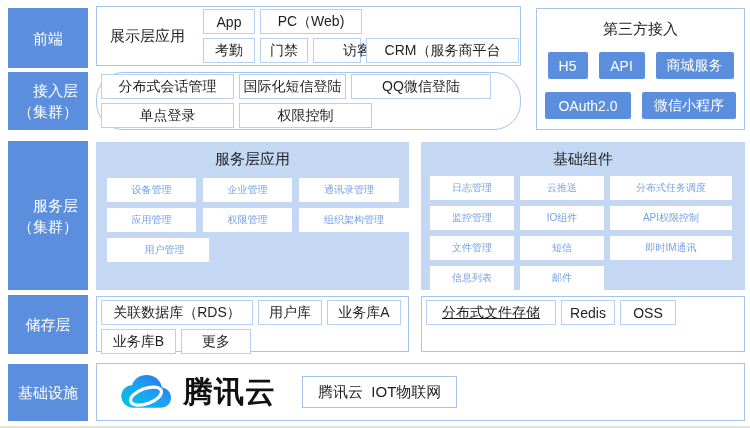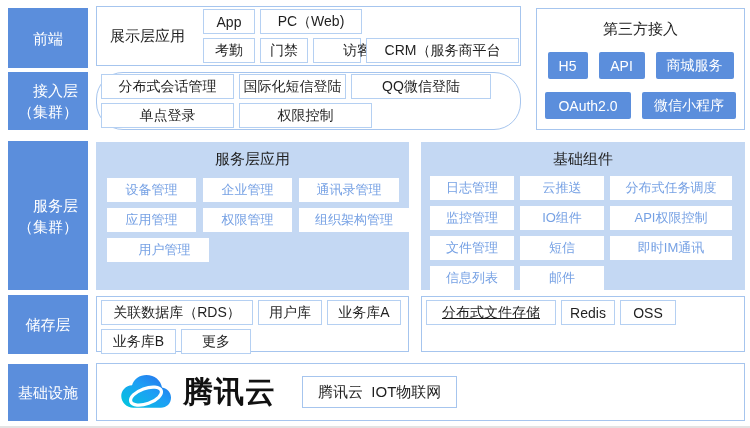--- a/index.html
+++ b/index.html
@@ -65,21 +65,21 @@
   
   .panel{position:absolute;background:#c4d8f3;}
   #service-panel{left:96px;top:142px;width:313px;height:148px;}
   #components-panel{left:421px;top:142px;width:324px;height:148px;}
   .panel-title{font-size:15px;text-align:center;margin:8px 0 9px 0;color:#1f1f1f;}
   #components-panel .panel-title{margin:8px 0 7px 0;}
   .wrow{display:flex;gap:7px;margin:0 0 6px 11px;}
   #components-panel .wrow{margin-left:9px;gap:6px;}
   .wbox{
     height:24px;background:#ffffff;display:flex;align-items:center;justify-content:center;
-    font-size:13px;color:#76a1e4;white-space:nowrap;
+    font-size:10px;color:#76a1e4;white-space:nowrap;
   }
   .sv-row1 .wbox:nth-child(1){width:89px;}
   .sv-row1 .wbox:nth-child(2){width:89px;}
   .sv-row1 .wbox:nth-child(3){width:100px;}
   .sv-row2 .wbox:nth-child(1){width:89px;}
   .sv-row2 .wbox:nth-child(2){width:89px;}
   .sv-row2 .wbox:nth-child(3){width:110px;}
   .sv-row3 .wbox:nth-child(1){width:89px;padding-left:13px;}
   .bc-row .wbox:nth-child(1){width:84px;}
   .bc-row .wbox:nth-child(2){width:84px;}

